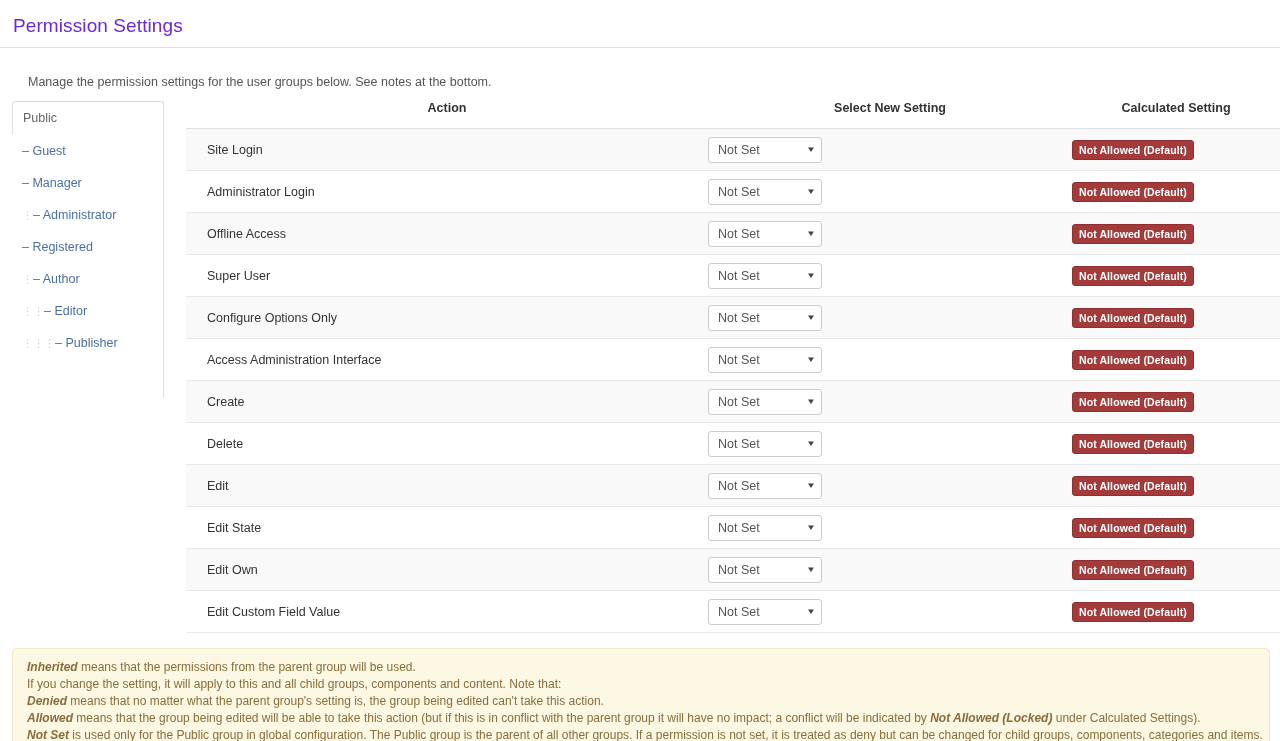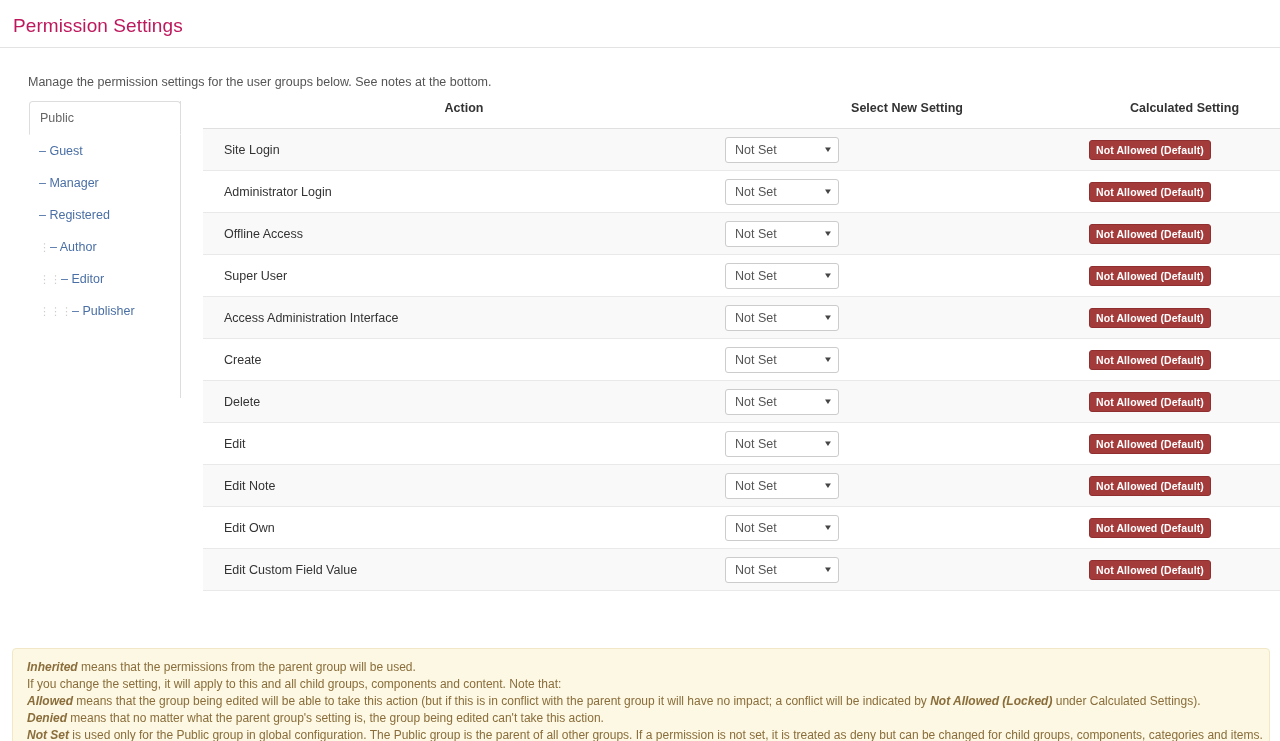--- a/index.html
+++ b/index.html
@@ -12,21 +12,21 @@
   }
 
   
   .page-header {
     padding: 14px 0 0 13px;
     height: 42px;
   }
   .page-title {
     font-size: 19px;
     font-weight: 400;
-    color: #be185d;
+    color: #6d28d9;
     line-height: 24px;
     letter-spacing: .1px;
   }
   .title-rule {
     height: 1px;
     background: #e3e3e3;
     margin: 5px 0 0 0;
     width: 1280px;
   }
 
@@ -35,21 +35,21 @@
     font-size: 12.5px;
     color: #555555;
     padding: 26px 0 0 28px;
     line-height: 16px;
   }
 
   
   .layout {
     display: flex;
     align-items: flex-start;
-    padding-left: 29px;
+    padding-left: 12px;
     margin-top: 11px;
   }
 
   
   .tabs {
     width: 152px;
     flex: 0 0 152px;
     border-right: 1px solid #dddddd;
     padding-bottom: 8px;
     min-height: 297px;
@@ -185,20 +185,21 @@
 <div class="title-rule"></div>
 
 <div class="intro">Manage the permission settings for the user groups below. See notes at the bottom.</div>
 
 <div class="layout">
 
   <div class="tabs" id="tabs">
       <a class="tab active"><span>Public</span></a>
       <a class="tab"><span class="dash">– </span><span>Guest</span></a>
       <a class="tab"><span class="dash">– </span><span>Manager</span></a>
+      <a class="tab"><span class="indent-bar">⋮</span><span class="dash">– </span><span>Administrator</span></a>
       <a class="tab"><span class="dash">– </span><span>Registered</span></a>
       <a class="tab"><span class="indent-bar">⋮</span><span class="dash">– </span><span>Author</span></a>
       <a class="tab"><span class="indent-bar">⋮</span><span class="indent-bar">⋮</span><span class="dash">– </span><span>Editor</span></a>
       <a class="tab"><span class="indent-bar">⋮</span><span class="indent-bar">⋮</span><span class="indent-bar">⋮</span><span class="dash">– </span><span>Publisher</span></a>
     </div>
 
   <div class="perm-wrap">
     <table class="perm">
       <thead>
         <tr>
@@ -234,20 +235,28 @@
           </tr>
           <tr>
             <td class="c-action">Super User</td>
             <td class="c-select"><div class="select">
                 <span>Not Set</span>
                 <span class="caret">▼</span>
               </div></td>
             <td class="c-calc"><span class="badge">Not Allowed (Default)</span></td>
           </tr>
           <tr>
+            <td class="c-action">Configure Options Only</td>
+            <td class="c-select"><div class="select">
+                <span>Not Set</span>
+                <span class="caret">▼</span>
+              </div></td>
+            <td class="c-calc"><span class="badge">Not Allowed (Default)</span></td>
+          </tr>
+          <tr>
             <td class="c-action">Access Administration Interface</td>
             <td class="c-select"><div class="select">
                 <span>Not Set</span>
                 <span class="caret">▼</span>
               </div></td>
             <td class="c-calc"><span class="badge">Not Allowed (Default)</span></td>
           </tr>
           <tr>
             <td class="c-action">Create</td>
             <td class="c-select"><div class="select">
@@ -266,21 +275,21 @@
           </tr>
           <tr>
             <td class="c-action">Edit</td>
             <td class="c-select"><div class="select">
                 <span>Not Set</span>
                 <span class="caret">▼</span>
               </div></td>
             <td class="c-calc"><span class="badge">Not Allowed (Default)</span></td>
           </tr>
           <tr>
-            <td class="c-action">Edit Note</td>
+            <td class="c-action">Edit State</td>
             <td class="c-select"><div class="select">
                 <span>Not Set</span>
                 <span class="caret">▼</span>
               </div></td>
             <td class="c-calc"><span class="badge">Not Allowed (Default)</span></td>
           </tr>
           <tr>
             <td class="c-action">Edit Own</td>
             <td class="c-select"><div class="select">
                 <span>Not Set</span>
@@ -297,16 +306,16 @@
             <td class="c-calc"><span class="badge">Not Allowed (Default)</span></td>
           </tr>
         </tbody>
     </table>
   </div>
 </div>
 
 <div class="notes">
   <div class="line"><em>Inherited</em><span> means that the permissions from the parent group will be used.</span></div>
   <div class="line">If you change the setting, it will apply to this and all child groups, components and content. Note that:</div>
+  <div class="line"><em>Denied</em><span> means that no matter what the parent group's setting is, the group being edited can't take this action.</span></div>
   <div class="line"><em>Allowed</em><span> means that the group being edited will be able to take this action (but if this is in conflict with the parent group it will have no impact; a conflict will be indicated by </span><em>Not Allowed (Locked)</em><span> under Calculated Settings).</span></div>
-  <div class="line"><em>Denied</em><span> means that no matter what the parent group's setting is, the group being edited can't take this action.</span></div>
   <div class="line"><em>Not Set</em><span> is used only for the Public group in global configuration. The Public group is the parent of all other groups. If a permission is not set, it is treated as deny but can be changed for child groups, components, categories and items.</span></div>
 </div>
 
 </body></html>

